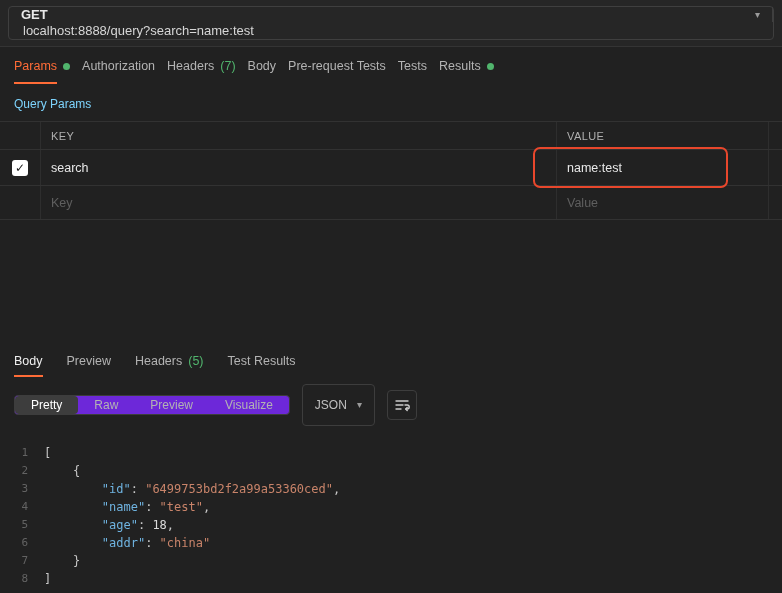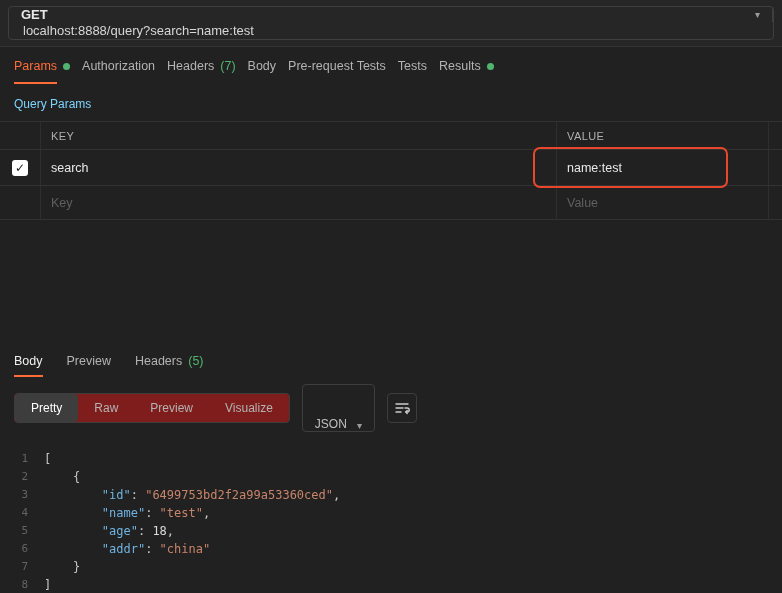--- a/index.html
+++ b/index.html
@@ -51,24 +51,24 @@
   .phrow{height:34px;}
   .phtext{color:var(--faint);}
   .checkbox{width:16px;height:16px;background:#ffffff;border-radius:3px;display:flex;align-items:center;justify-content:center;color:#1a1a1a;font-size:12px;font-weight:700;cursor:pointer;line-height:16px;}
   .annotation{position:absolute;left:533px;top:25px;width:195px;height:41px;border:2px solid var(--annotation);border-radius:7px;pointer-events:none;}
   .spacer{height:124px;}
   
   .resp-tabs{display:flex;gap:24px;padding:0 14px;height:34px;align-items:center;font-size:12.5px;color:var(--muted);}
   .resp-tabs .tab.active{color:#f0f0f0;}
   .resp-tabs .tab.active .lbl::after{content:"";position:absolute;left:0;bottom:-9px;width:100%;height:2px;background:var(--accent);}
   .toolbar{display:flex;align-items:center;gap:12px;padding:6px 14px;}
-  .seg{display:flex;border:1px solid var(--border2);border-radius:4px;overflow:hidden;height:30px;background:#7f1d1d;}
+  .seg{display:flex;border:1px solid var(--border2);border-radius:4px;overflow:hidden;height:20px;background:#6d28d9;}
   .seg button{background:transparent;border:none;color:var(--muted);font-family:inherit;font-size:12px;padding:0 16px;height:100%;cursor:pointer;}
   .seg button.active{background:#3d3d3d;color:#ffffff;border-radius:4px;}
-  .json-select{display:flex;align-items:flex-end;gap:10px;height:48px;border:1px solid var(--border2);border-radius:4px;padding:0 12px;font-size:12px;color:#c0c0c0;cursor:pointer;}
+  .json-select{display:flex;align-items:center;gap:10px;height:42px;border:1px solid var(--border2);border-radius:4px;padding:0 12px;font-size:12px;color:#c0c0c0;cursor:pointer;}
   .wrap-btn{width:30px;height:30px;border:1px solid var(--border2);border-radius:4px;background:transparent;display:flex;align-items:center;justify-content:center;cursor:pointer;}
   
   .code-view{padding:12px 0 0;font-family:"DejaVu Sans Mono","Liberation Mono",monospace;font-size:12px;line-height:18px;}
   .code-line{display:flex;height:18px;}
   .ln{width:42px;text-align:right;padding-right:14px;color:#636363;font-size:11px;user-select:none;flex:0 0 auto;}
   .code{white-space:pre;padding-left:2px;}
   .tk-p{color:#c8c8c8;}
   .tk-k{color:var(--json-key);}
   .tk-s{color:var(--json-string);}
   .tk-n{color:#dcdcdc;}
@@ -146,20 +146,23 @@
 <div class="resp-tabs">
     <div class="tab active">
       <span class="lbl">Body</span>
     </div>
     <div class="tab">
       <span class="lbl">Preview</span>
     </div>
     <div class="tab">
       <span class="lbl">Headers</span>
       <span class="count">(5)</span>
+    </div>
+    <div class="tab">
+      <span class="lbl">Test Results</span>
     </div>
   </div>
 
 <div class="toolbar">
   <div class="seg">
       <button class="active">Pretty</button>
       <button>Raw</button>
       <button>Preview</button>
       <button>Visualize</button>
     </div>

